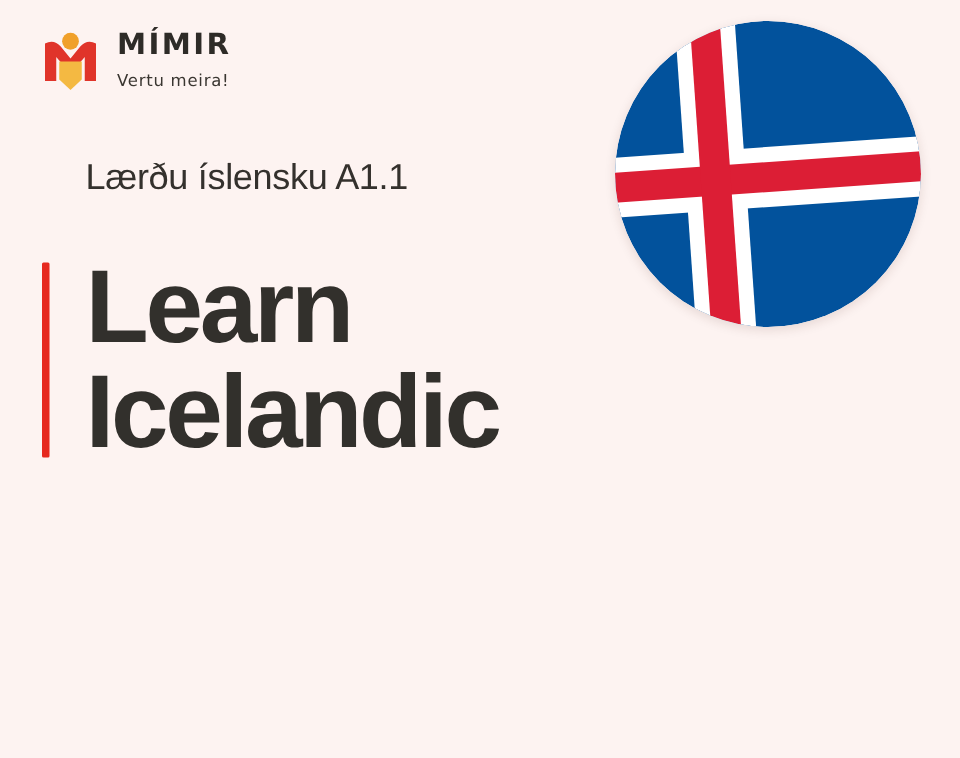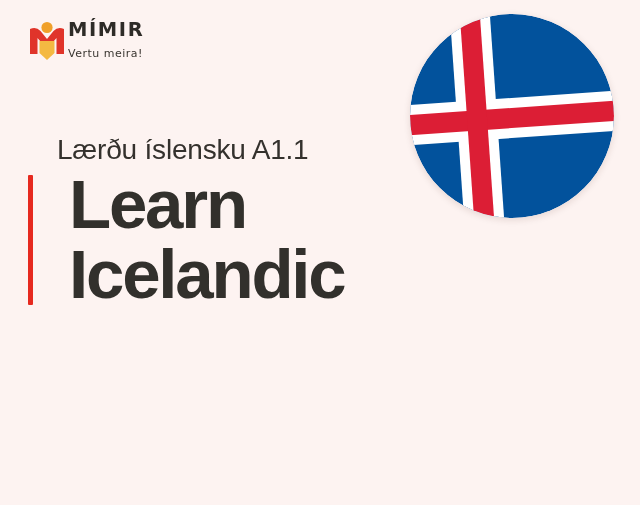--- a/index.html
+++ b/index.html
@@ -22,21 +22,21 @@
     background: #fdf3f1;
   }
 
   
   .brand {
     position: absolute;
     left: 28px;
     top: 18px;
     display: flex;
     align-items: center;
-    gap: 2px;
+    gap: 12px;
   }
 
   .brand-mark {
     width: 38px;
     height: 40px;
     display: block;
     flex: 0 0 auto;
   }
 
   .brand-text {
@@ -80,36 +80,35 @@
   .flag-badge svg {
     display: block;
     width: 100%;
     height: 100%;
   }
 
   
   .eyebrow {
     position: absolute;
     left: 57px;
-    top: 133px;
-    font-size: 28px;
+    top: 105px;
+    font-size: 24px;
     font-weight: 400;
     color: #34312d;
     letter-spacing: -0.2px;
     line-height: 1.2;
     white-space: nowrap;
   }
 
   .title-wrap {
     position: absolute;
     left: 28px;
     top: 170px;
     display: flex;
     align-items: stretch;
-    gap: 12px;
   }
 
   .title-rule {
     width: 5px;
     background: #e6291f;
     flex: 0 0 auto;
     margin-top: 5px;
     margin-bottom: 6px;
     border-radius: 1px;
   }

